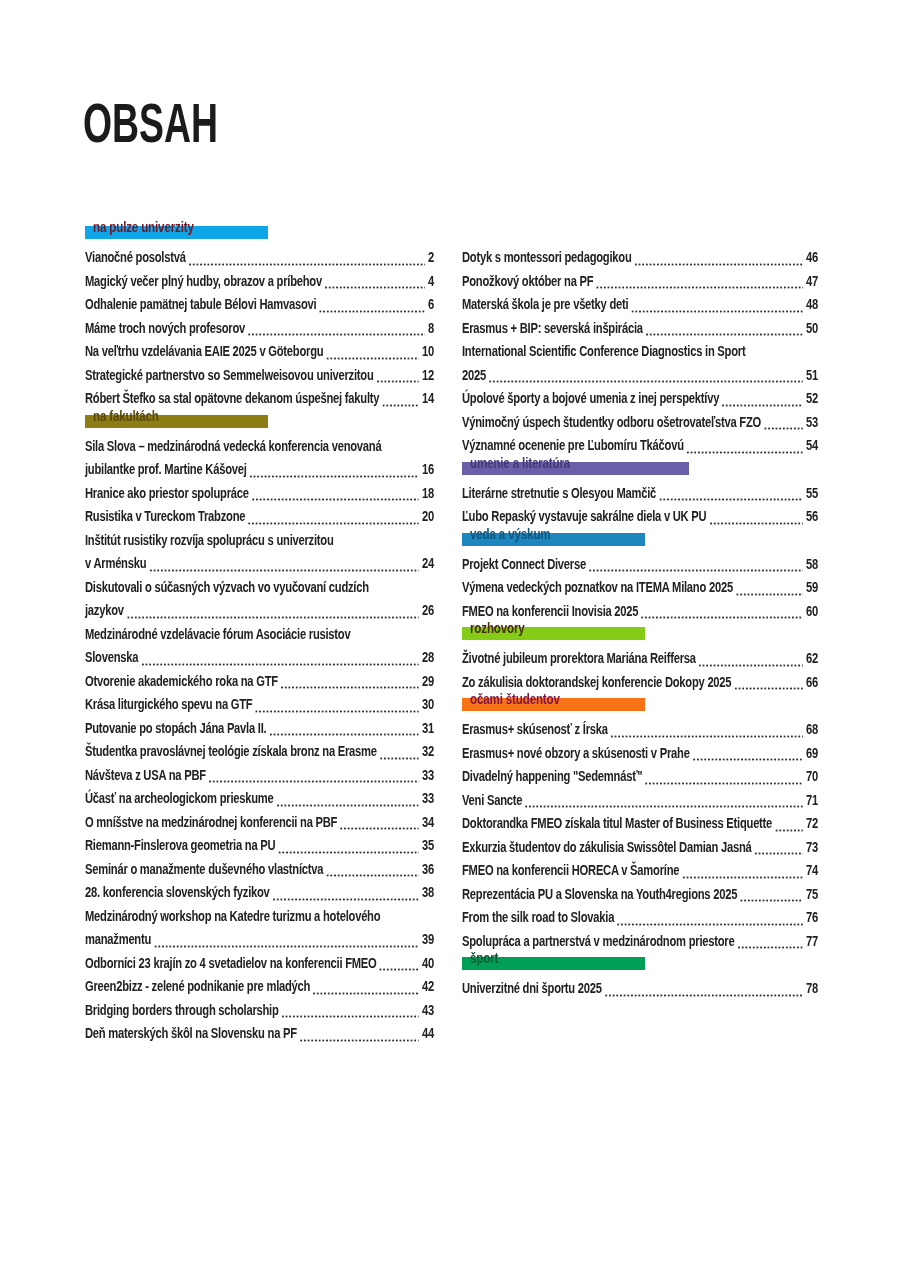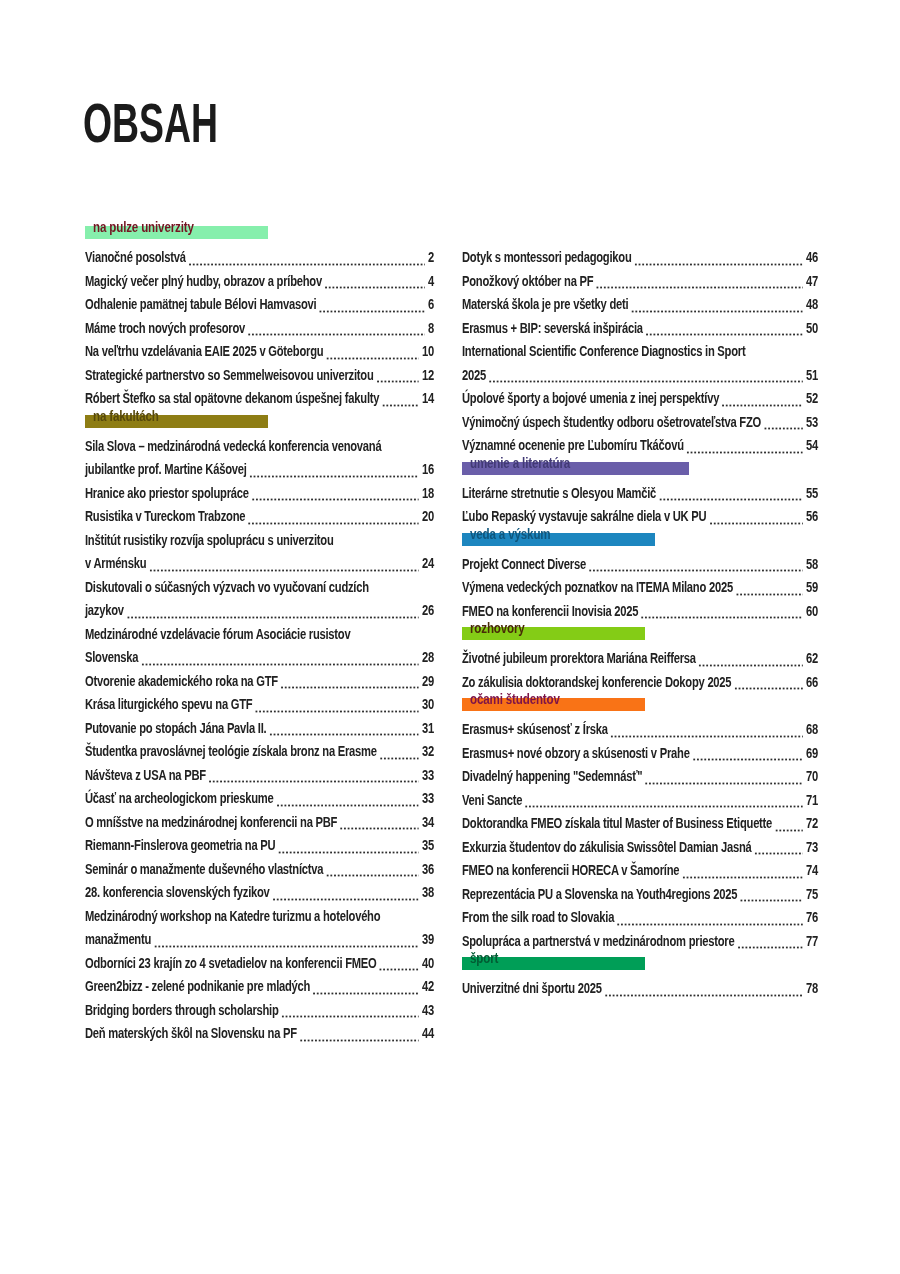--- a/index.html
+++ b/index.html
@@ -57,21 +57,21 @@
   .pg { white-space: nowrap; flex: none; }
 </style>
 </head>
 <body>
 
 <div class="page">
   <div class="page-title">OBSAH</div>
   <div class="columns" id="columns">
       <div class="col">
         <section class="sec">
-          <div class="bar" style="background: #86efac;">
+          <div class="bar" style="background: #0ea5e9;">
             <span class="bar-label" style="color: rgb(116, 21, 34);">na pulze univerzity</span>
           </div>
           <div class="entry">
             <div class="row">
               <span class="t">Vianočné posolstvá</span>
               <span class="leader"></span>
               <span class="pg">2</span>
             </div>
           </div>
           <div class="entry">
@@ -360,21 +360,21 @@
           </div>
           <div class="entry">
             <div class="row">
               <span class="t">Ľubo Repaský vystavuje sakrálne diela v UK PU</span>
               <span class="leader"></span>
               <span class="pg">56</span>
             </div>
           </div>
         </section>
         <section class="sec">
-          <div class="bar" style="background: rgb(29, 134, 191); padding-left: 10px;">
+          <div class="bar" style="background: rgb(29, 134, 191);">
             <span class="bar-label" style="color: rgb(14, 86, 125);">veda a výskum</span>
           </div>
           <div class="entry">
             <div class="row">
               <span class="t">Projekt Connect Diverse</span>
               <span class="leader"></span>
               <span class="pg">58</span>
             </div>
           </div>
           <div class="entry">

